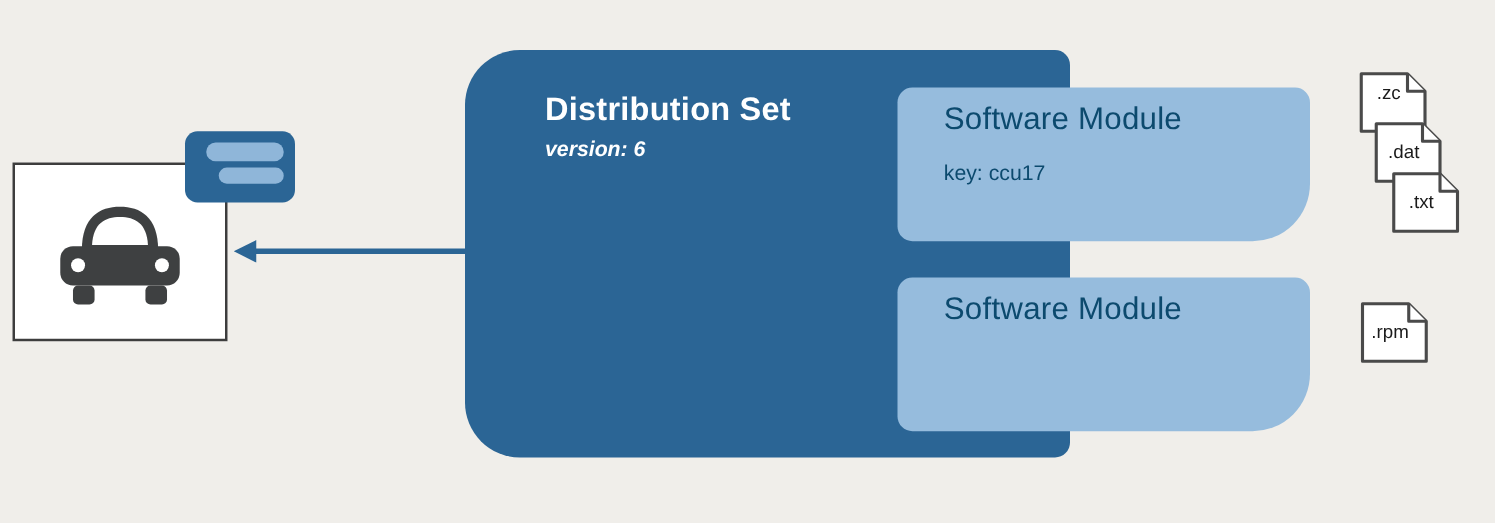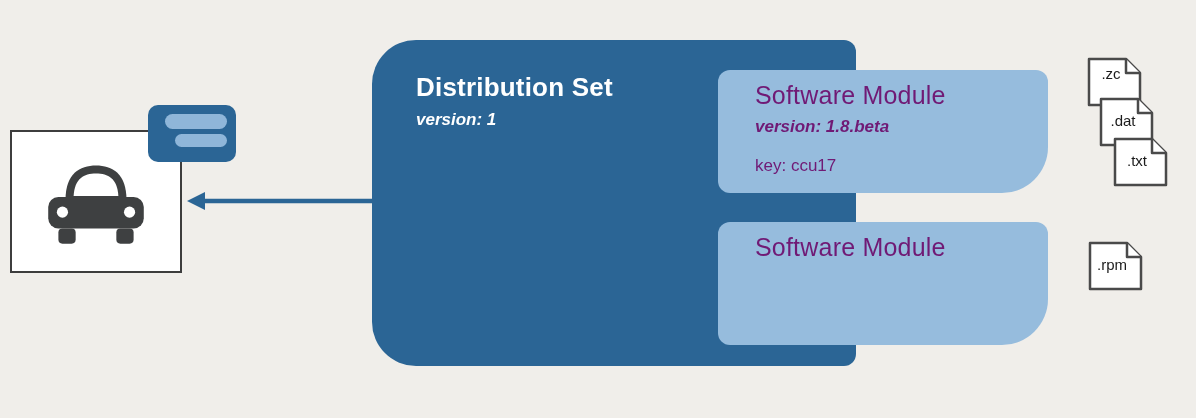--- a/index.html
+++ b/index.html
@@ -56,21 +56,21 @@
   .arrow polygon { fill: #2b6595; }
 
   
   .ds-box {
     position: absolute;
     left: 372px; top: 40px;
     width: 484px; height: 326px;
     background: #2b6595;
     border-radius: 44px 12px 12px 44px;
     box-sizing: border-box;
-    padding: 32px 0 0 44px;
+    padding: 32px 0 0 64px;
     color: #ffffff;
     z-index: 1;
   }
   .ds-title {
     font-size: 26px;
     font-weight: bold;
     letter-spacing: 0.2px;
   }
   .ds-version {
     margin-top: 7px;
@@ -81,21 +81,21 @@
 
   
   .module {
     position: absolute;
     left: 718px;
     width: 330px; height: 123px;
     background: #96bcdd;
     border-radius: 12px 12px 46px 12px;
     box-sizing: border-box;
     padding: 11px 0 0 37px;
-    color: #701a75;
+    color: #0c4a6e;
     z-index: 2;
   }
   .module-1 { top: 70px; }
   .module-2 { top: 222px; }
   .module-title {
     font-size: 25px;
     letter-spacing: 0.2px;
   }
   .module-version {
     margin-top: 7px;
@@ -148,26 +148,25 @@
     <div class="stripe s2"></div>
   </div>
 
   <svg class="arrow" viewBox="0 0 190 30" aria-hidden="true">
     <line x1="189" y1="15" x2="18" y2="15"></line>
     <polygon points="3,15 21,6 21,24"></polygon>
   </svg>
 
   <div class="ds-box">
     <div class="ds-title">Distribution Set</div>
-    <div class="ds-version">version: 1</div>
+    <div class="ds-version">version: 6</div>
   </div>
 
   <div class="module module-1">
     <div class="module-title">Software Module</div>
-    <div class="module-version">version: 1.8.beta</div>
     <div class="module-key">key: ccu17</div>
   </div>
 
   <div class="module module-2">
     <div class="module-title">Software Module</div>
   </div>
 
   <svg class="file file-zc" viewBox="0 0 57 52" aria-hidden="true">
     <path class="page" d="M3 3 H40 L54 17 V49 H3 Z"></path>
     <path class="fold" d="M40 3 V17 H54"></path>

